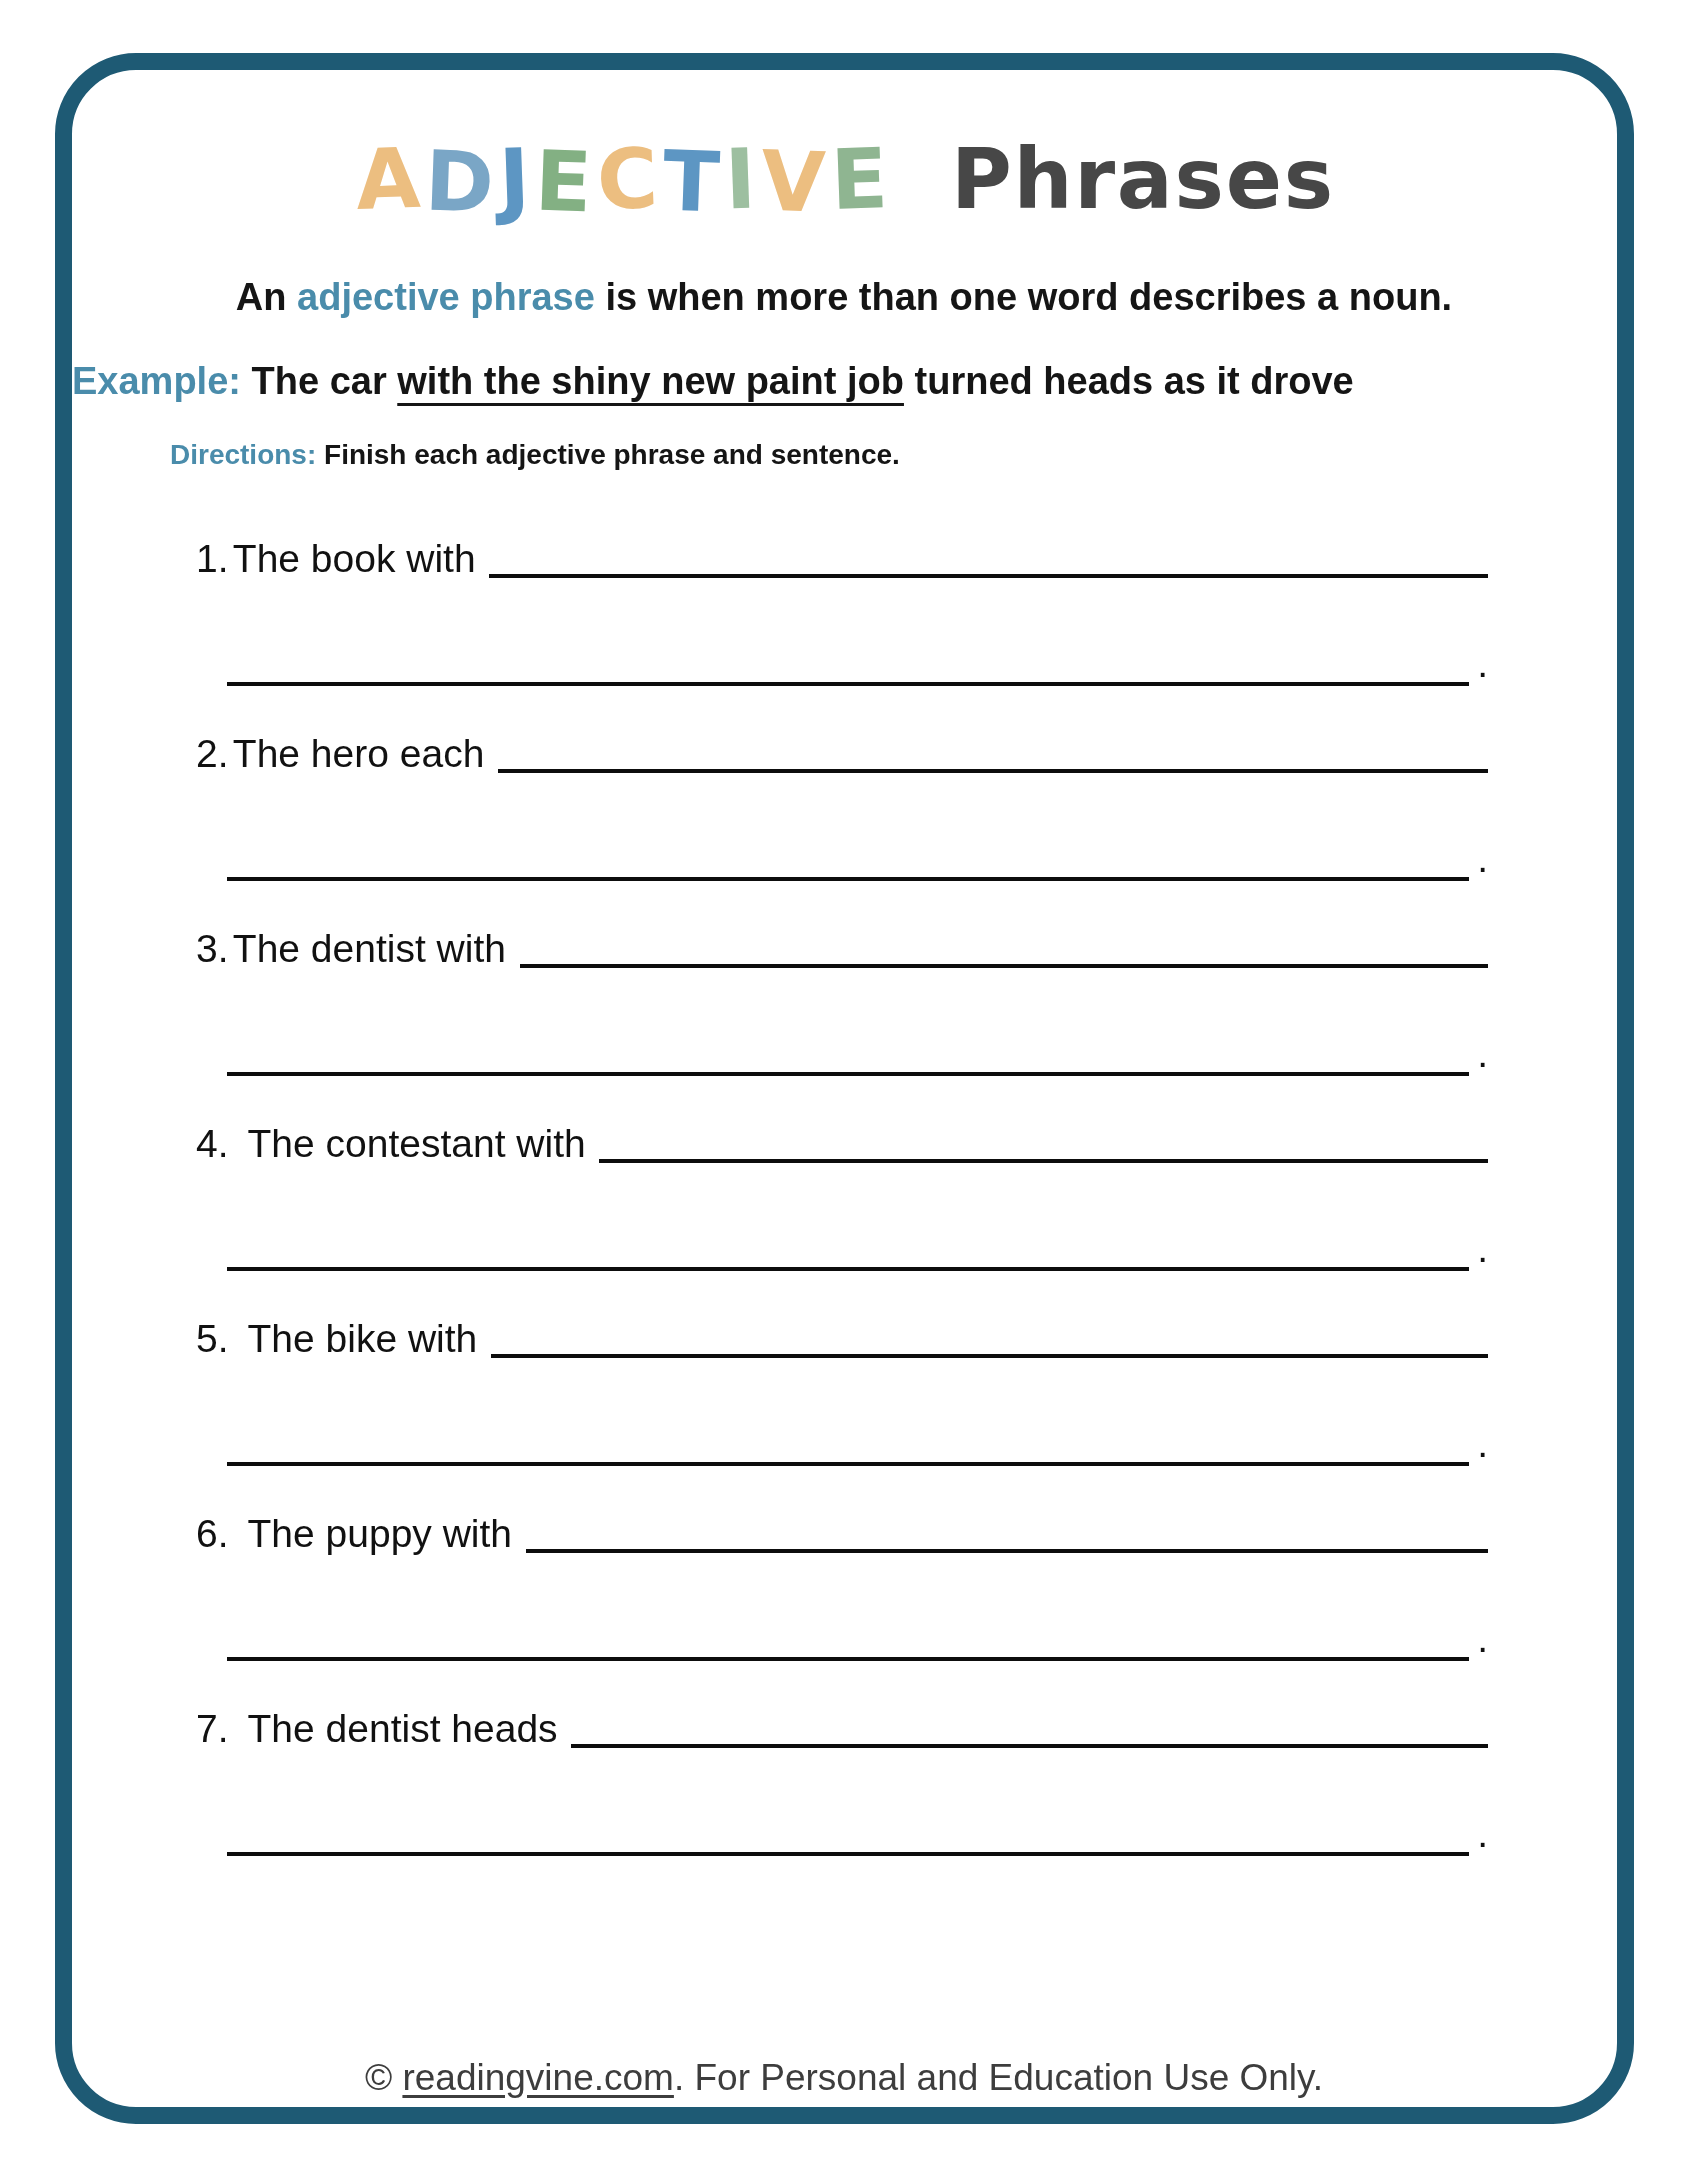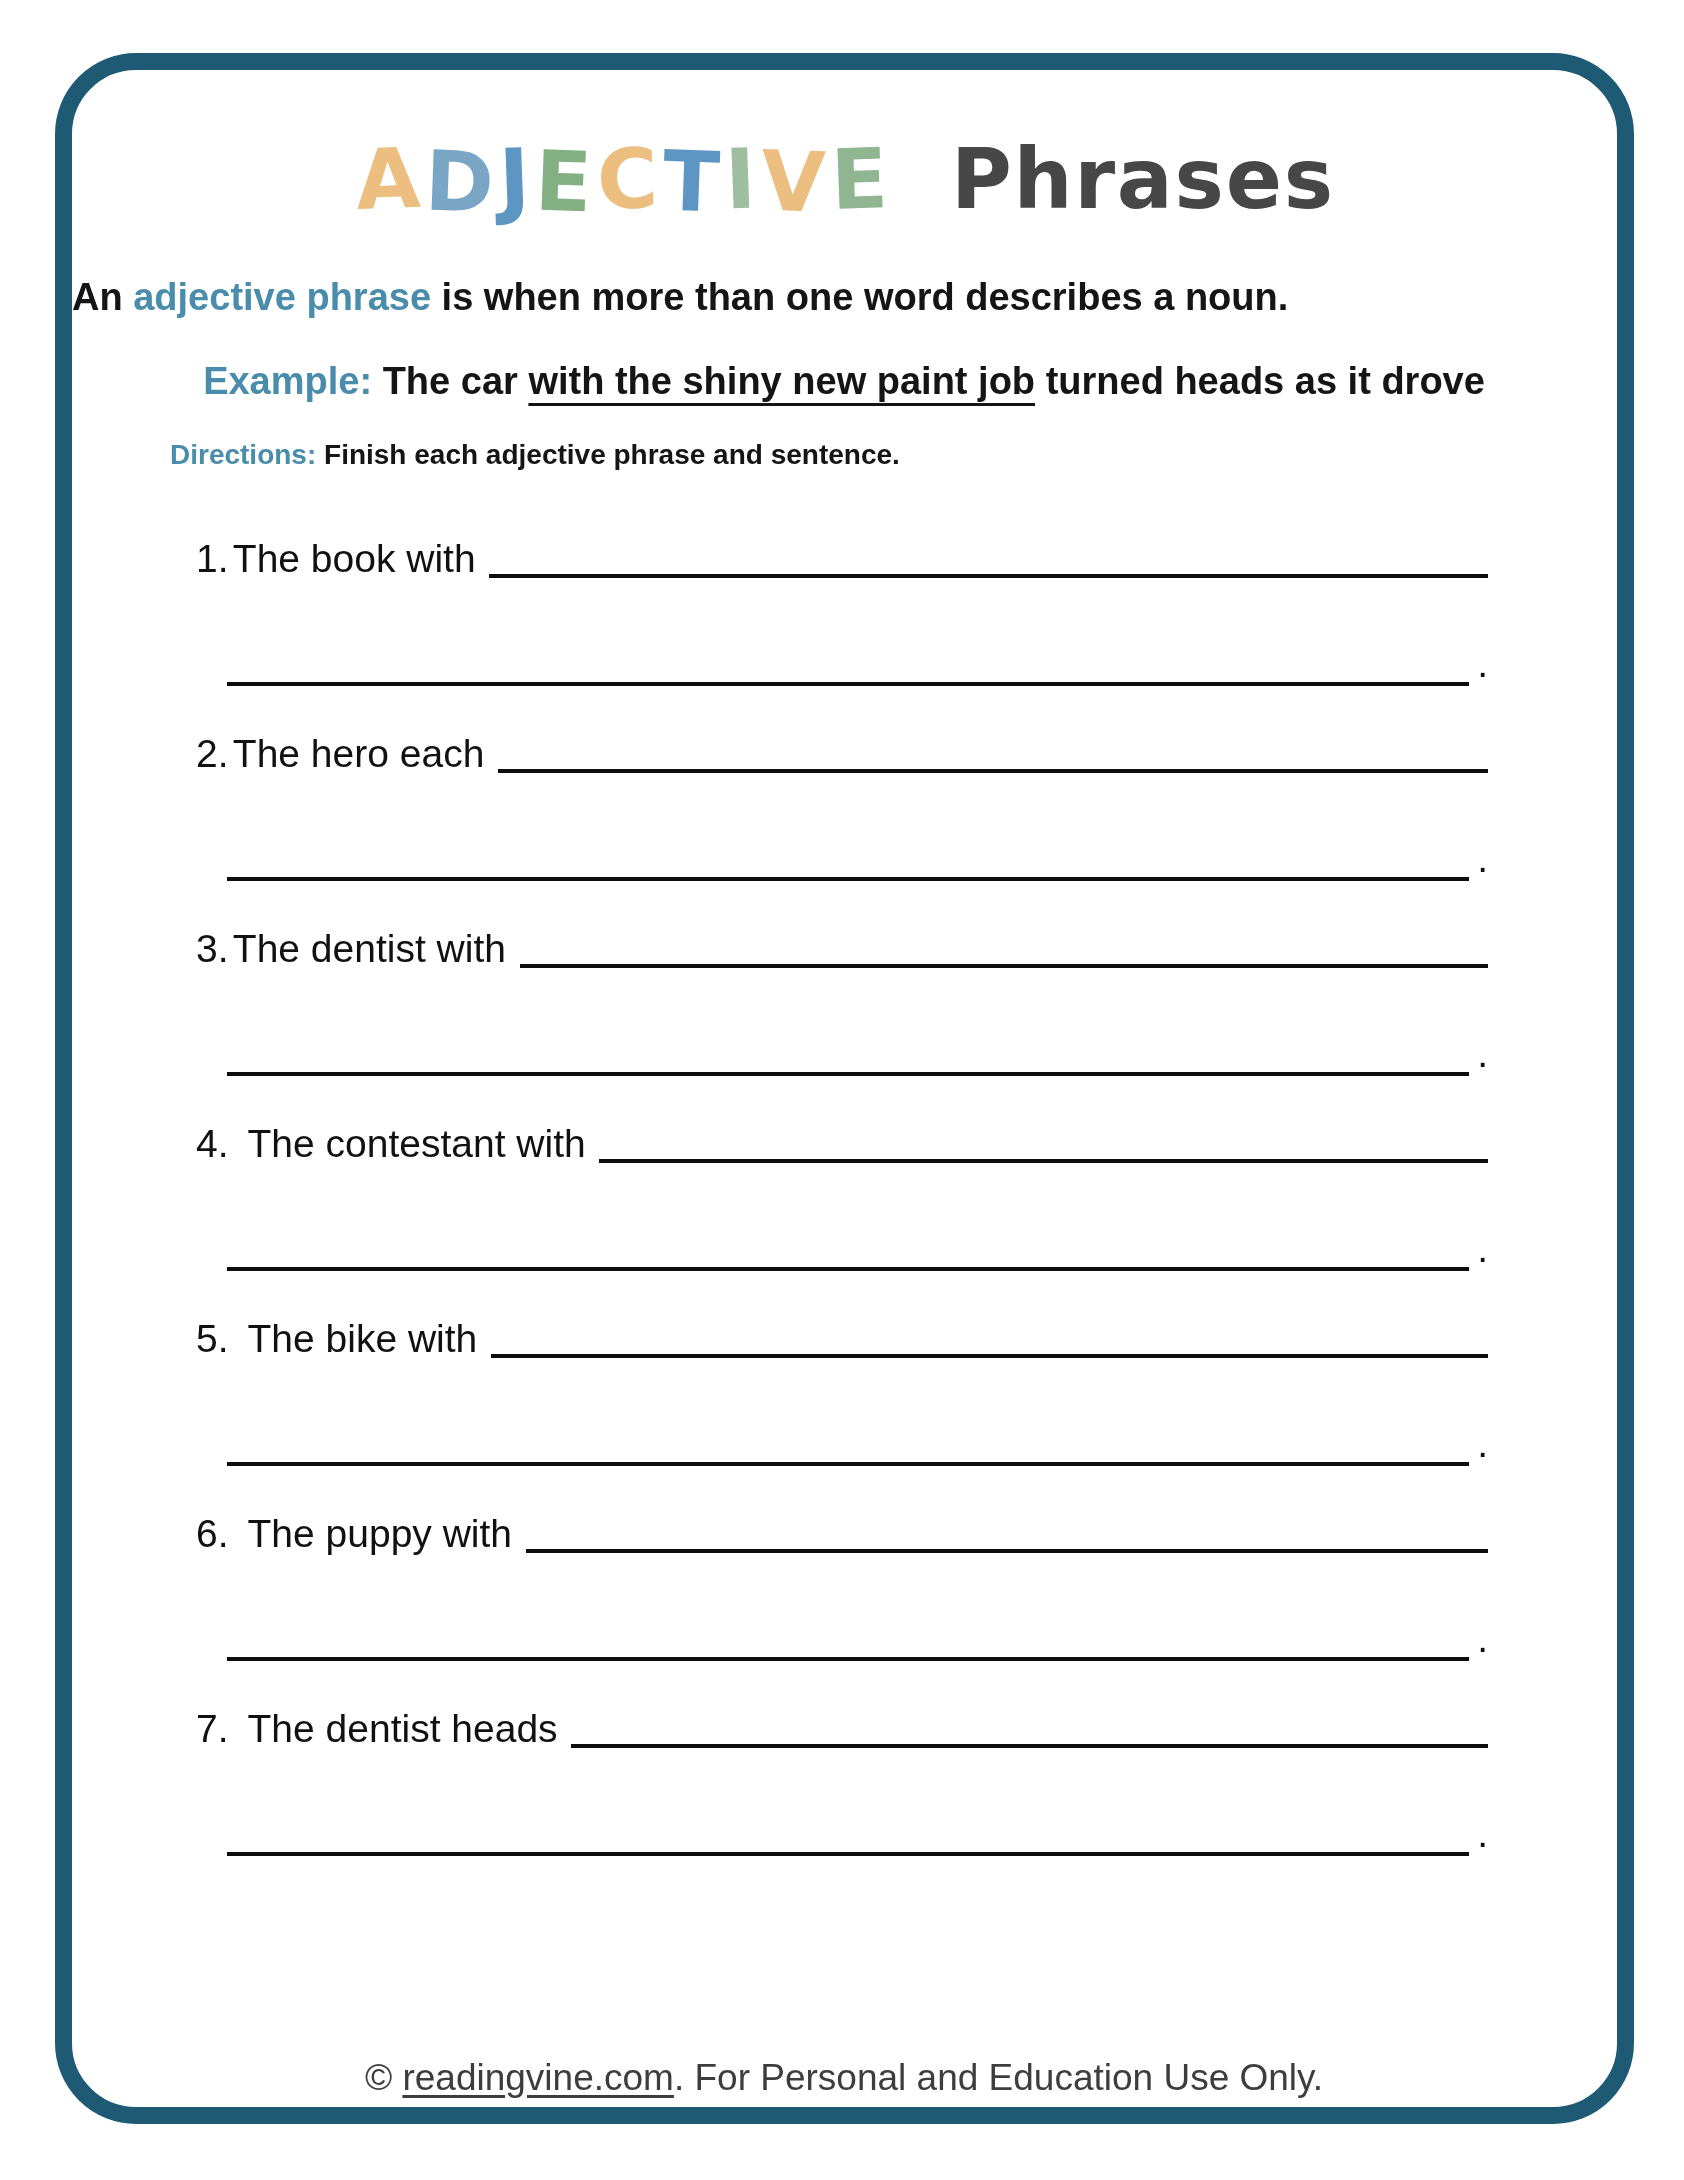--- a/index.html
+++ b/index.html
@@ -32,37 +32,38 @@
     white-space: nowrap;
   }
   .t-adj .tl { display: inline-block; margin: 0 2.6px; }
   .t-adj .tl:nth-child(odd)  { transform: rotate(-2deg); }
   .t-adj .tl:nth-child(even) { transform: rotate(2deg) translateY(2.6px); }
   .t-phrases { color: var(--title-gray, #474747); margin-left: 32px; letter-spacing: 1.7px; }
 
   
   .intro {
     margin: 53px 0 0 0;
+    text-align: center;
     font-size: 38px;
     font-weight: 700;
     color: #151515;
     white-space: nowrap;
   }
   .teal { color: var(--accent, #4a8cab); }
 
   
   .example {
     margin: 34px auto 0 auto;
     text-align: center;
     font-size: 38px;
     font-weight: 700;
     color: #151515;
     line-height: 1.5;
   }
-  .ex-line { text-align: center; white-space: nowrap; }
+  .ex-line { text-align: left; white-space: nowrap; }
   .underlined {
     text-decoration: underline;
     text-decoration-thickness: 2.6px;
     text-underline-offset: 8.5px;
   }
 
   
   .directions {
     margin: 29px 0 0 98px;
     font-size: 28px;

